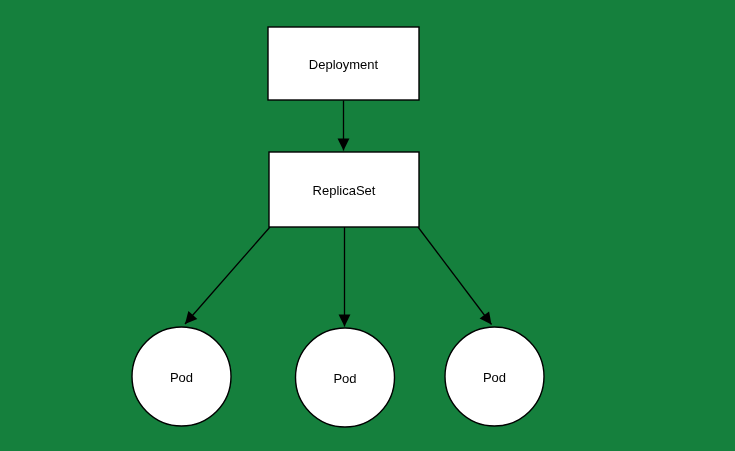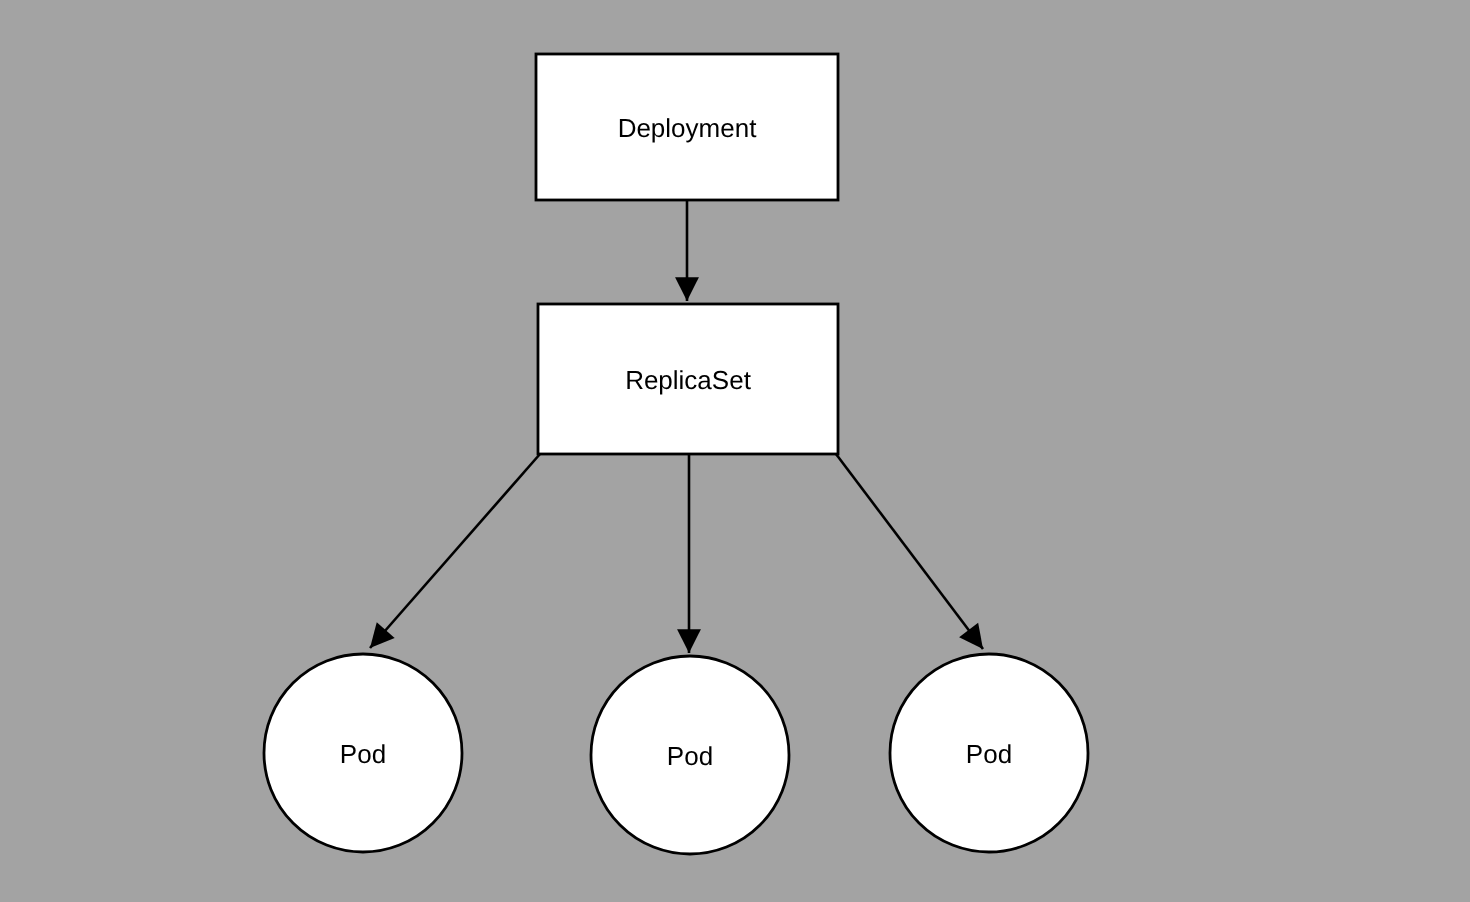--- a/index.html
+++ b/index.html
@@ -4,21 +4,21 @@
 <style>
   html, body {
     margin: 0;
     padding: 0;
     background: #ffffff;
   }
   .canvas {
     position: relative;
     width: 735px;
     height: 451px;
-    background: #a3a3a3;
+    background: #15803d;
     overflow: hidden;
   }
   svg {
     display: block;
   }
   .node-shape {
     fill: #ffffff;
     stroke: #000000;
     stroke-width: 1.4;
   }

